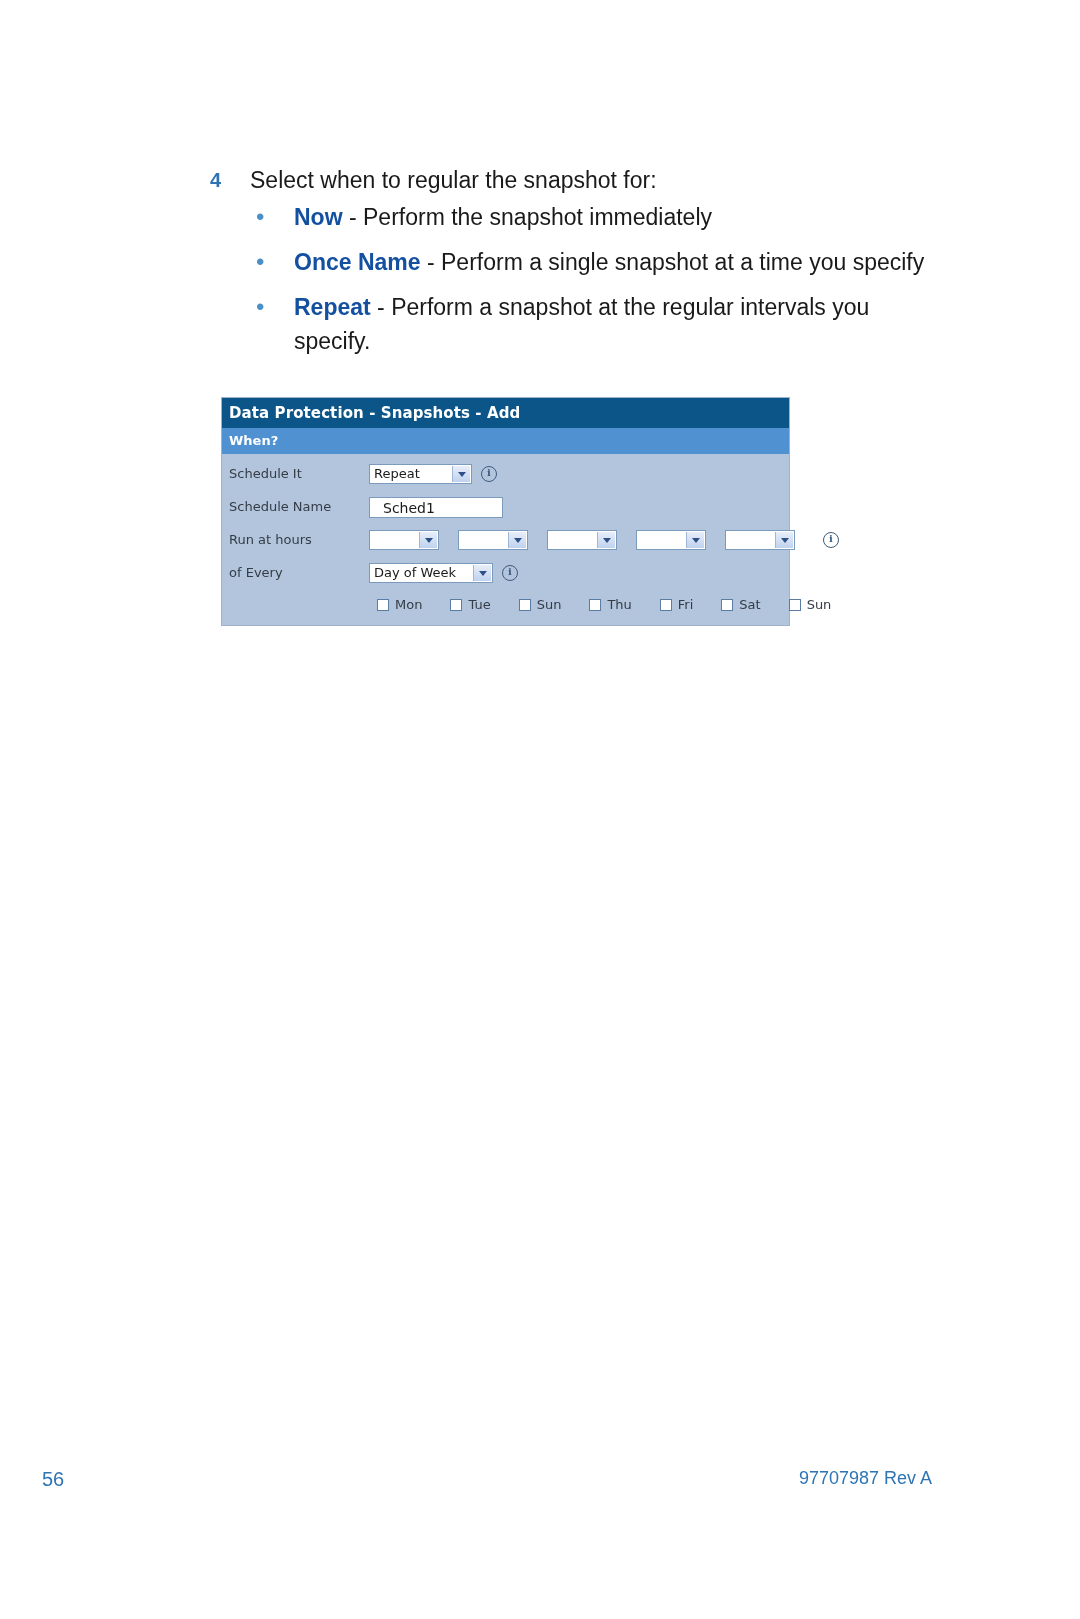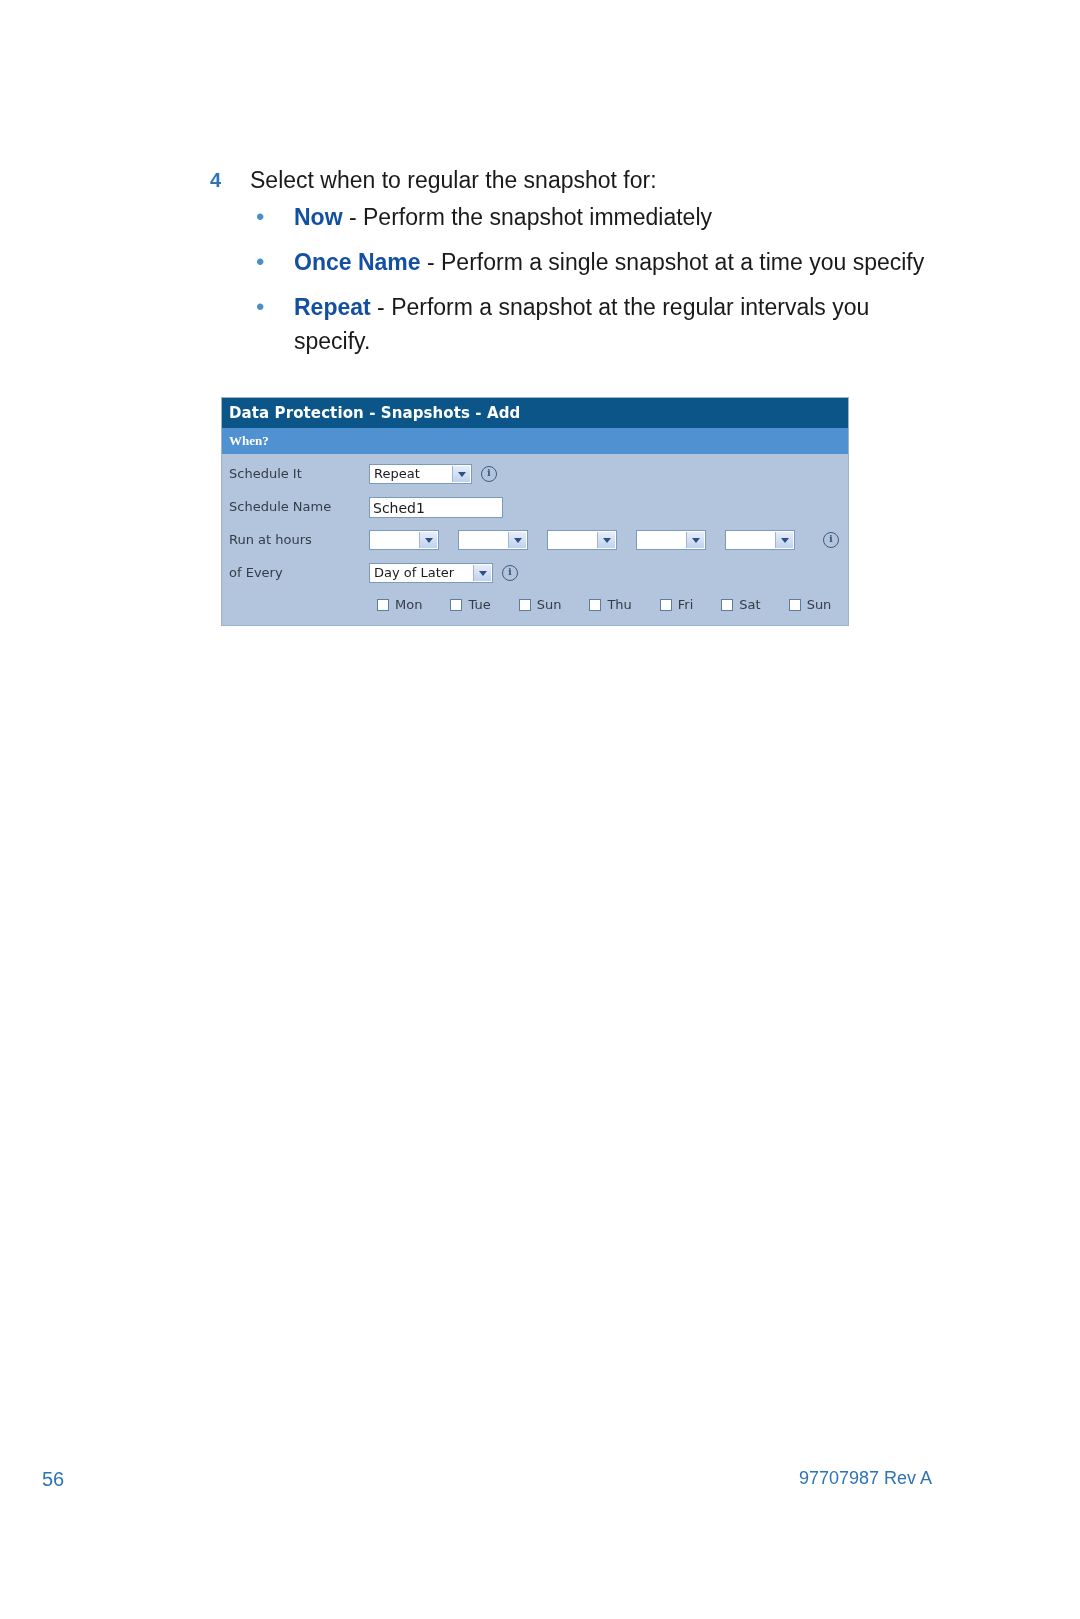--- a/index.html
+++ b/index.html
@@ -74,21 +74,21 @@
   .kw {
     color: #1450a0;
     font-weight: bold;
   }
 
   
   .shot {
     position: absolute;
     left: 222px;
     top: 398px;
-    width: 626px;
+    width: 567px;
     background: #b0c4de;
     box-shadow: 0 0 0 1px #9fb3cf;
     font-family: "DejaVu Sans", sans-serif;
   }
   .shot-titlebar {
     background: #0b5589;
     color: #ffffff;
     font-size: 15px;
     font-weight: bold;
     padding: 6px 0 6px 7px;
@@ -98,21 +98,20 @@
     box-sizing: content-box;
   }
   .shot-subbar {
     background: #4f91d1;
     color: #ffffff;
     font-size: 13px;
     font-weight: bold;
     padding: 5px 0 5px 7px;
     height: 16px;
     line-height: 16px;
-    font-family: Liberation Serif, serif;
   }
   .shot-form {
     background: #b3c5dd;
     padding: 9px 0 0 0;
   }
   .frow {
     display: flex;
     align-items: center;
     min-height: 22px;
     margin-bottom: 11px;
@@ -172,21 +171,21 @@
   .sel-hour:last-of-type { margin-right: 0; }
 
   .txt {
     background: #ffffff;
     border: 1px solid #7b9bbd;
     width: 134px;
     height: 21px;
     font-size: 14px;
     color: #1b1b1b;
     line-height: 21px;
-    padding-left: 3px;
+    padding-left: 13px;
     box-sizing: border-box;
     white-space: nowrap;
     overflow: hidden;
   }
 
   .infoicon {
     width: 14px;
     height: 14px;
     border-radius: 50%;
     border: 1.5px solid #3d5b7e;
@@ -331,21 +330,21 @@
             <span class="sel-arrow"></span>
           </div>
           <div class="infoicon"></div>
         </div>
       </div>
 
       <div class="frow">
         <div class="flabel">of Every</div>
         <div class="fctl">
           <div class="sel sel-every">
-            <span class="sel-text">Day of Later</span>
+            <span class="sel-text">Day of Week</span>
             <span class="sel-arrow"></span>
           </div>
           <div class="infoicon"></div>
         </div>
       </div>
 
       <div class="days-row">
         <div class="day">
           <span class="cbox"></span>
           <span class="day-label">Mon</span>

